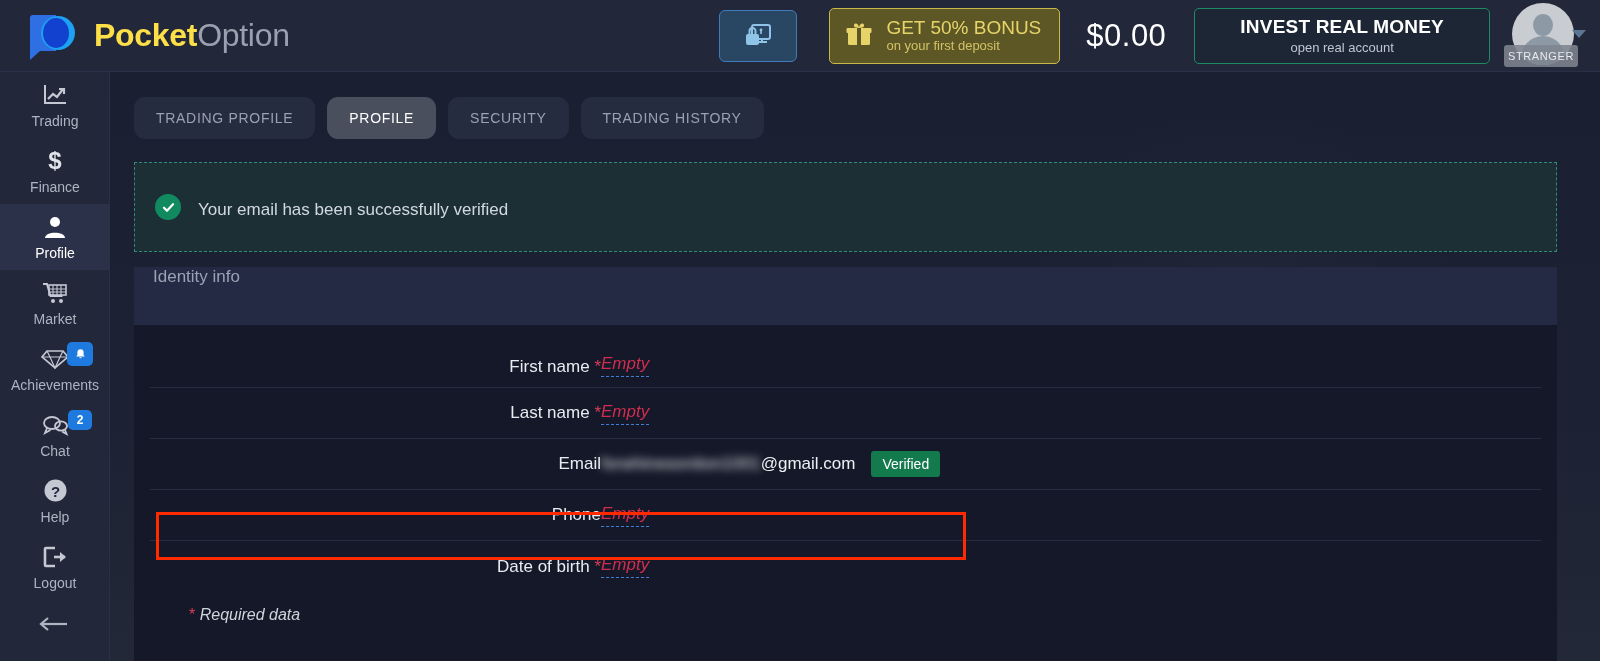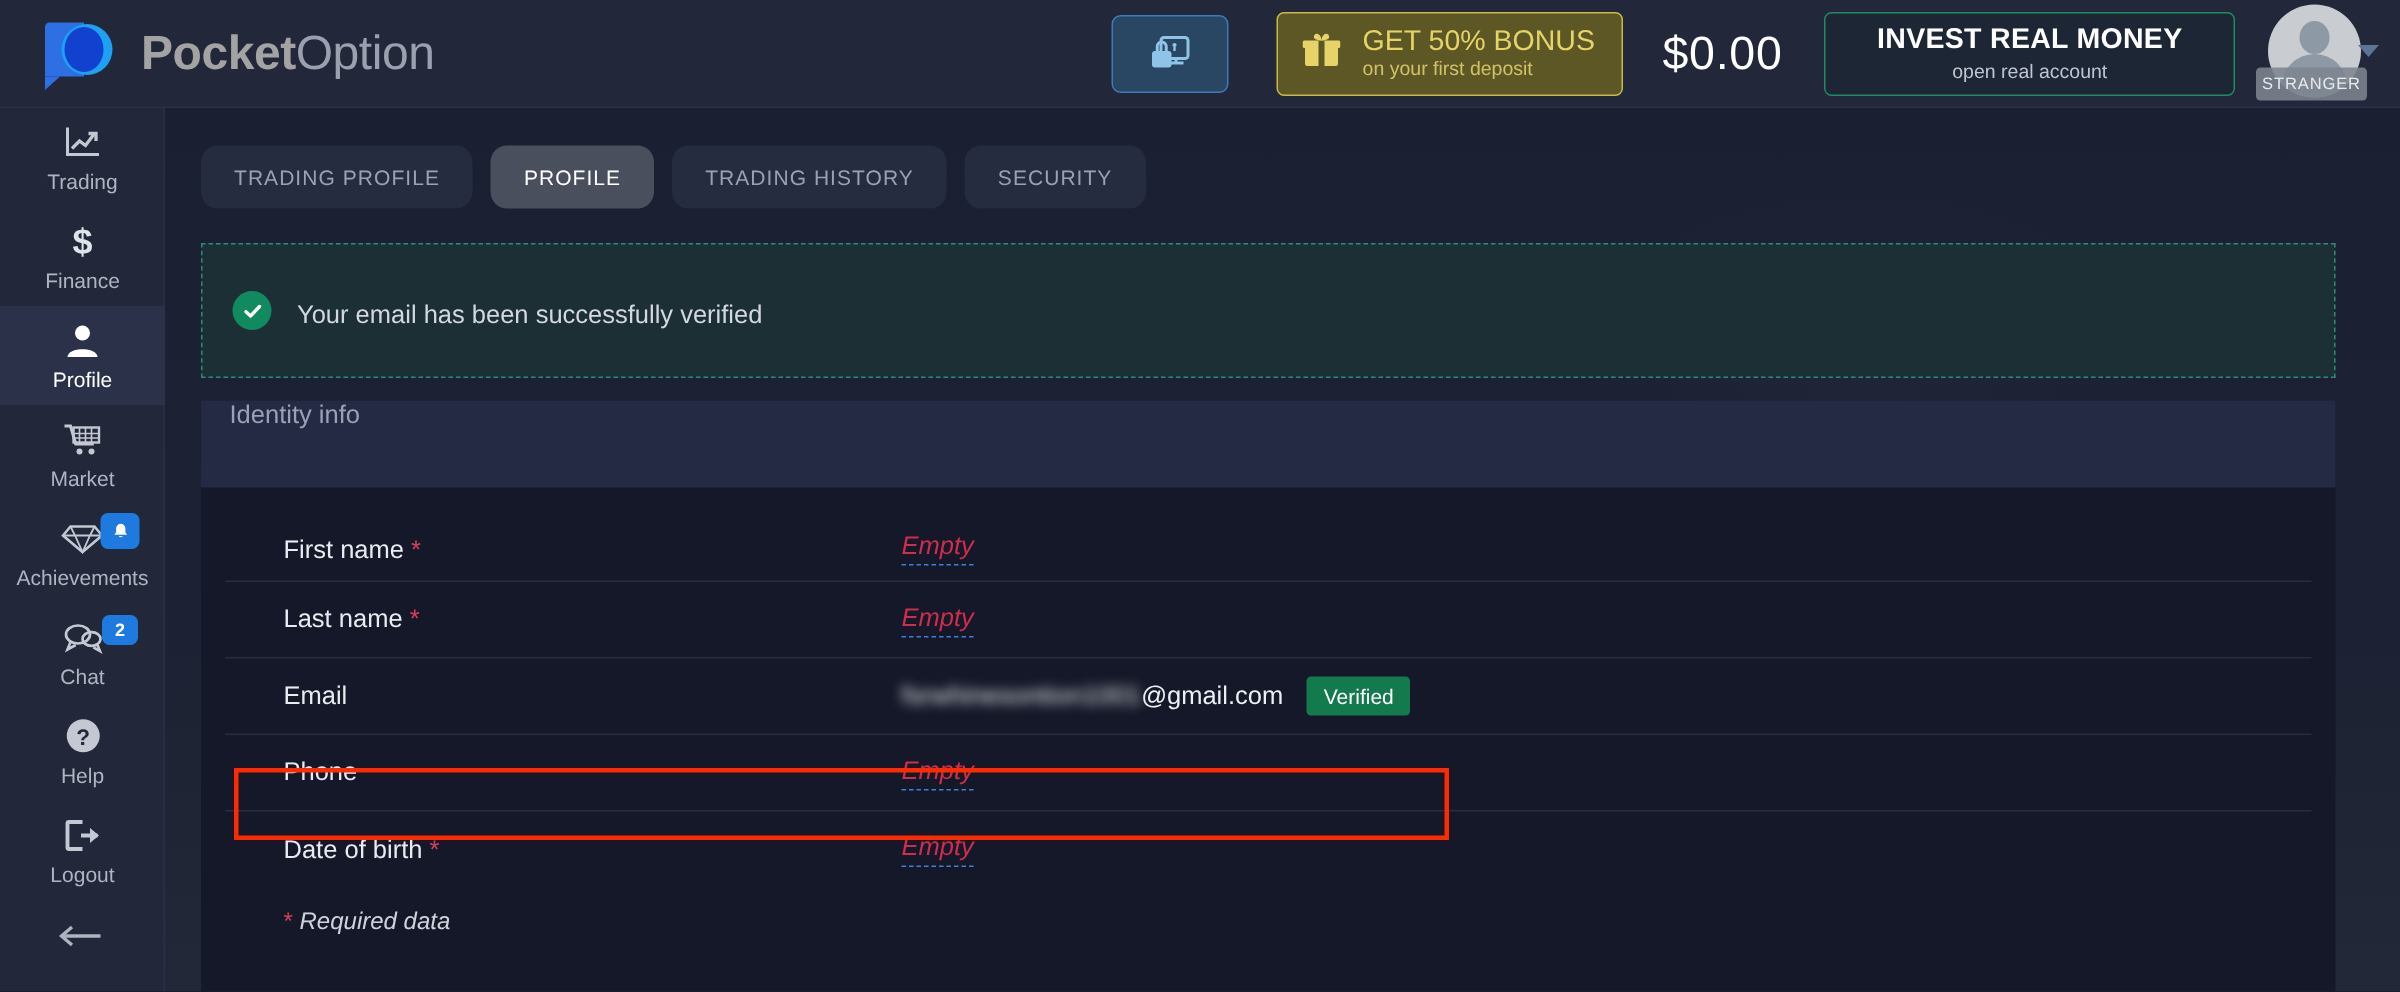--- a/index.html
+++ b/index.html
@@ -31,21 +31,21 @@
   }
   .logo-mark .c1 {
     position: absolute; left: 11px; top: 1px; width: 34px; height: 34px;
     border-radius: 50%; background: #1da1f2;
   }
   .logo-mark .c2 {
     position: absolute; left: 13px; top: 3px; width: 26px; height: 30px;
     border-radius: 50%; background: #1341cf;
   }
   .logo-text { font-size: 32px; margin-left: 12px; letter-spacing: -0.3px; }
-  .logo-text .b { color: #a3a3a3; font-weight: bold; }
+  .logo-text .b { color: #fde047; font-weight: bold; }
   .logo-text .g { color: #9aa0ae; font-weight: normal; }
 
   #topbar-right {
     margin-left: auto; display: flex; align-items: center; height: 72px;
   }
   #demo-btn {
     width: 78px; height: 52px; border: 1px solid #3d7bbd; border-radius: 6px;
     background: #294763; display: flex; align-items: center; justify-content: center;
     cursor: pointer;
   }
@@ -55,21 +55,21 @@
     cursor: pointer;
   }
   #bonus-btn .gift { margin-right: 12px; }
   .bonus-txt { line-height: 1.15; }
   .bonus-main { color: #e6d469; font-size: 19px; }
   .bonus-sub { color: #d2c266; font-size: 13px; }
   #balance { margin-left: 26px; color: #ffffff; font-size: 31px; font-weight: 300; letter-spacing: 0.5px; }
   #invest-btn {
     margin-left: 28px; height: 56px; border: 1px solid #1f8a63; border-radius: 5px;
     background: #1d2635; display: flex; flex-direction: column; align-items: center;
-    justify-content: center; padding: 0 34px; cursor: pointer;
+    justify-content: center; padding: 0 45px; cursor: pointer;
   }
   #invest-btn .m { color: #fff; font-size: 19px; font-weight: bold; letter-spacing: 0.2px; }
   #invest-btn .s { color: #bfc6d2; font-size: 13px; margin-top: 2px; }
   #avatar-wrap { margin-left: 22px; margin-right: 22px; position: relative; width: 66px; height: 66px; cursor: pointer; }
   #avatar {
     width: 62px; height: 62px; border-radius: 50%;
     background: #c9ccd1; overflow: hidden; position: relative;
   }
   #avatar .head { position: absolute; left: 21px; top: 11px; width: 20px; height: 22px; border-radius: 50%; background: #8e99a6; }
   #avatar .body { position: absolute; left: 9px; top: 33px; width: 44px; height: 34px; border-radius: 22px 22px 0 0; background: #8e99a6; }
@@ -153,21 +153,21 @@
   }
   #panel-header-title { color: #9aa1b4; font-size: 17px; }
   #rows { position: relative; }
   .row {
     position: relative; height: 51px; display: flex; align-items: center;
     padding-left: 39px; margin: 0 16px 0 16px;
     border-bottom: 1px solid #272c40;
   }
   .row.first { height: 63px; align-items: flex-end; padding-bottom: 10px; }
   .row.last { border-bottom: none; }
-  .row-label { color: #e8ebf0; font-size: 17px; width: 412px; flex: 0 0 auto; }
+  .row-label { color: #e8ebf0; font-size: 17px; width: 412px; flex: 0 0 auto; text-align: right; }
   .req { color: #d94158; font-size: 17px; }
   .row-value { display: flex; align-items: center; }
   .empty-val {
     color: #cf2d4d; font-size: 17px; font-style: italic;
     border-bottom: 1px dashed #3f7fd6; padding-bottom: 2px;
     cursor: pointer;
   }
   .email-val { color: #eceff3; font-size: 17px; display: flex; align-items: center; }
   .email-blur {
     filter: blur(4px); color: #eceff3; letter-spacing: 0.2px;
@@ -355,22 +355,22 @@
       </svg>
     </div>
   </div>
 
   <div id="main">
     <div id="main-bg"></div>
 
     <div id="tabs">
       <div class="tab">TRADING PROFILE</div>
       <div class="tab active">PROFILE</div>
+      <div class="tab">SECURITY</div>
       <div class="tab">TRADING HISTORY</div>
-      <div class="tab">SECURITY</div>
     </div>
 
     <div id="success-alert">
       <div id="success-check">
         <svg width="15" height="15" viewBox="0 0 16 16">
           <path d="M3.2 8.3 L6.4 11.4 L12.8 4.6" fill="none" stroke="#ffffff" stroke-width="2.4" stroke-linecap="round" stroke-linejoin="round"></path>
         </svg>
       </div>
       <div id="success-texts">
         <div id="success-msg">Your email has been successfully verified</div>

